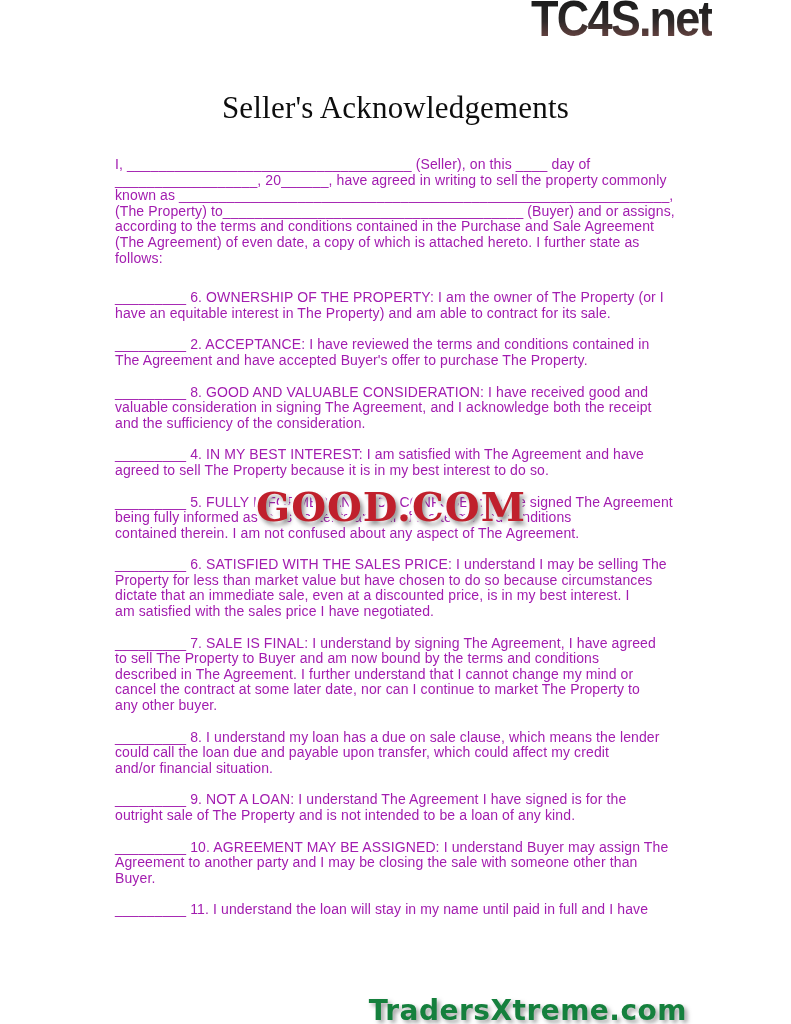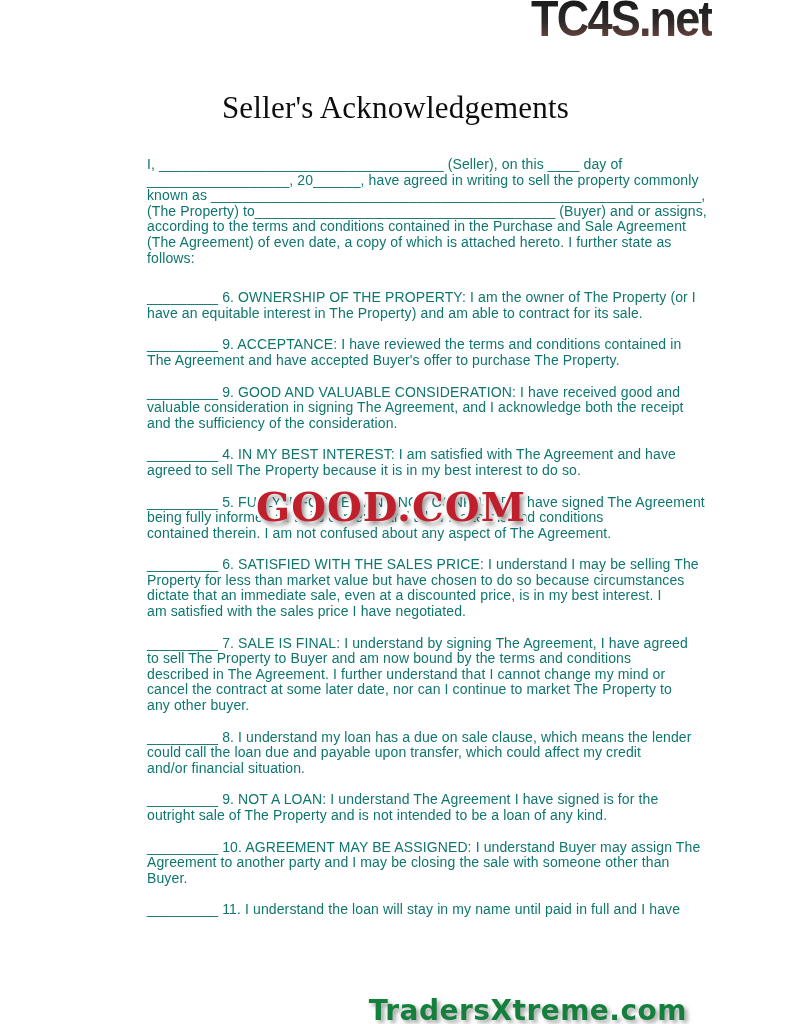--- a/index.html
+++ b/index.html
@@ -15,21 +15,21 @@
     background:linear-gradient(180deg,#1d1d1d 18%,#2e2929 55%,#6e4744 92%);
     -webkit-background-clip:text;background-clip:text;color:transparent;
   }
   .title{
     position:absolute;top:90px;left:0;width:791px;margin:0;
     text-align:center;font-family:"Liberation Serif",serif;
     font-weight:normal;font-size:31px;color:#0d0d0d;letter-spacing:0.2px;
   }
   .content{
     position:absolute;left:115px;top:157px;width:566px;
-    font-size:14px;line-height:15.6px;letter-spacing:0.12px;color:#0f766e;margin-left:32px;
+    font-size:14px;line-height:15.6px;letter-spacing:0.12px;color:#a21caf;
   }
   .content p{margin:0 0 16px 0;white-space:pre-line;}
   .content p.intro{margin-bottom:24px;}
   .wm-center{
     position:absolute;left:256px;top:483px;margin:0;
     font-family:"DejaVu Serif",serif;font-weight:bold;
     font-size:40px;line-height:1.2;letter-spacing:1px;
     color:#c0202c;
     -webkit-text-stroke:6px #ffffff;paint-order:stroke fill;
     text-shadow:3px 4px 4px rgba(70,70,70,0.55);
@@ -55,23 +55,23 @@
   <div class="content">
     <p class="intro">I, ____________________________________ (Seller), on this ____ day of
 __________________, 20______, have agreed in writing to sell the property commonly
 known as ______________________________________________________________,
 (The Property) to______________________________________ (Buyer) and or assigns,
 according to the terms and conditions contained in the Purchase and Sale Agreement
 (The Agreement) of even date, a copy of which is attached hereto. I further state as
 follows:</p>
     <p>_________ 6. OWNERSHIP OF THE PROPERTY: I am the owner of The Property (or I
 have an equitable interest in The Property) and am able to contract for its sale.</p>
-    <p>_________ 9. ACCEPTANCE: I have reviewed the terms and conditions contained in
+    <p>_________ 2. ACCEPTANCE: I have reviewed the terms and conditions contained in
 The Agreement and have accepted Buyer's offer to purchase The Property.</p>
-    <p>_________ 9. GOOD AND VALUABLE CONSIDERATION: I have received good and
+    <p>_________ 8. GOOD AND VALUABLE CONSIDERATION: I have received good and
 valuable consideration in signing The Agreement, and I acknowledge both the receipt
 and the sufficiency of the consideration.</p>
     <p>_________ 4. IN MY BEST INTEREST: I am satisfied with The Agreement and have
 agreed to sell The Property because it is in my best interest to do so.</p>
     <p>_________ 5. FULLY INFORMED AND NOT CONFUSED: I have signed The Agreement
 being fully informed as to its contents and all of the terms and conditions
 contained therein. I am not confused about any aspect of The Agreement.</p>
     <p>_________ 6. SATISFIED WITH THE SALES PRICE: I understand I may be selling The
 Property for less than market value but have chosen to do so because circumstances
 dictate that an immediate sale, even at a discounted price, is in my best interest. I

